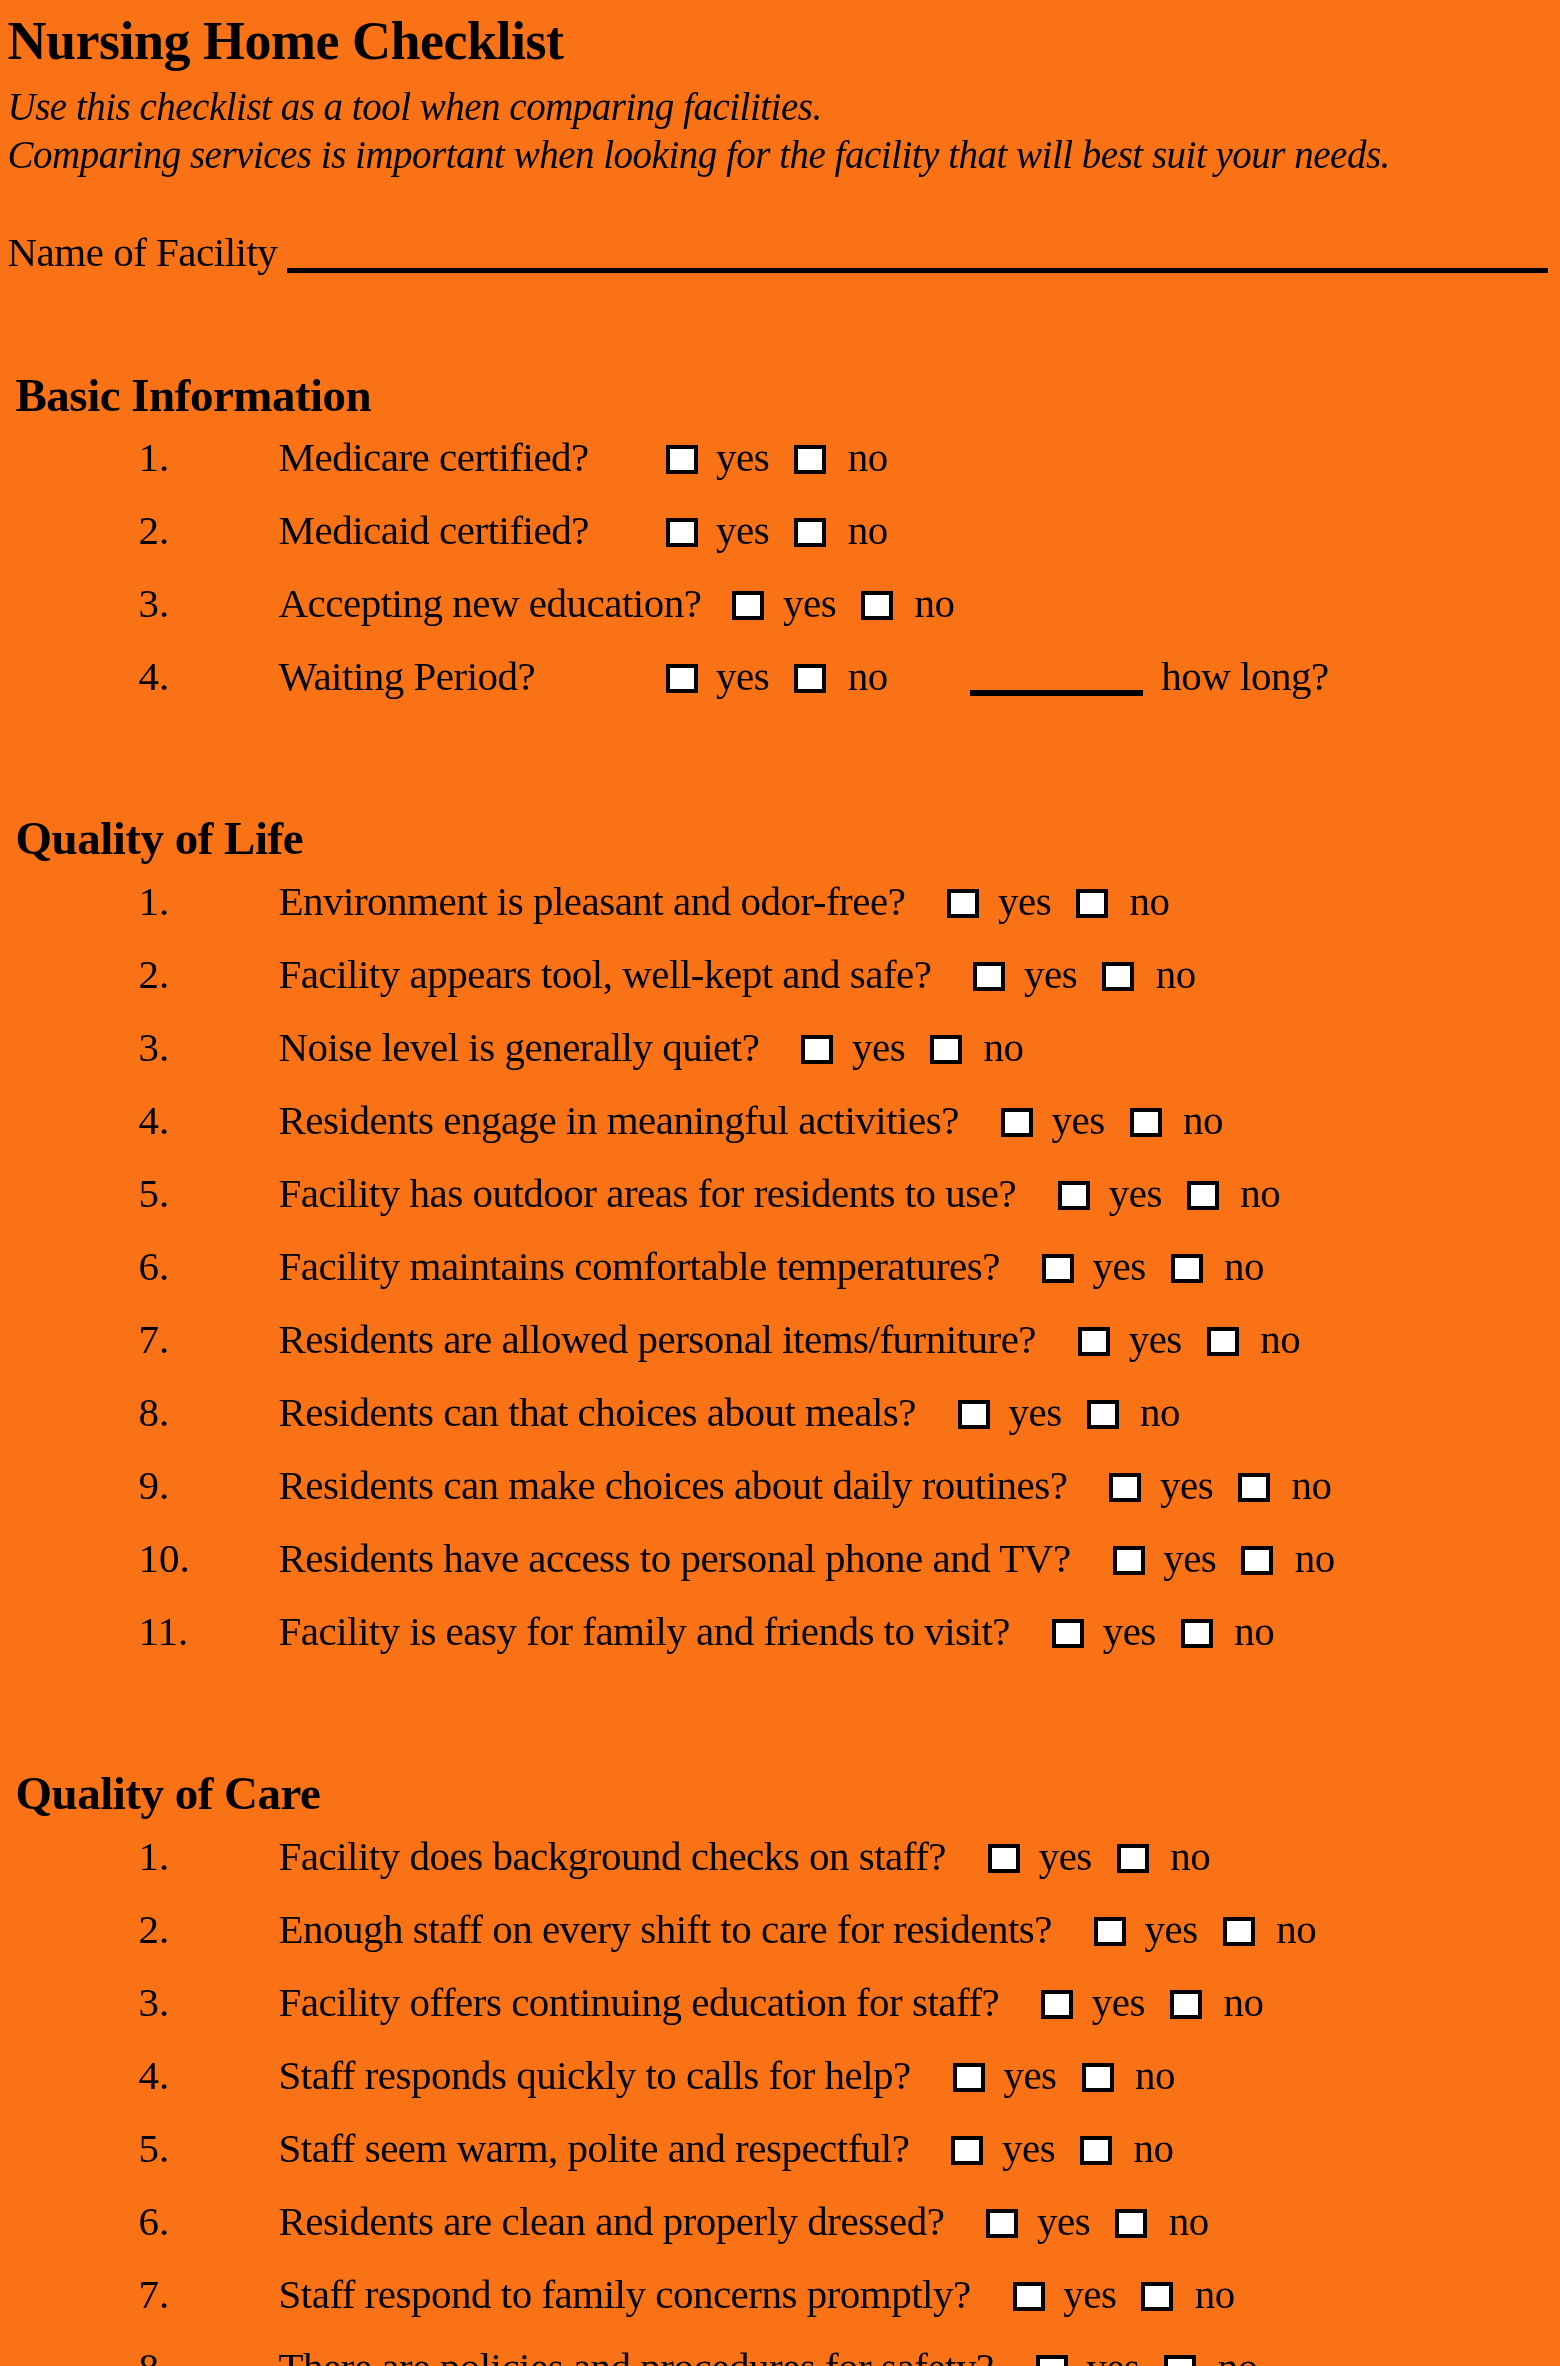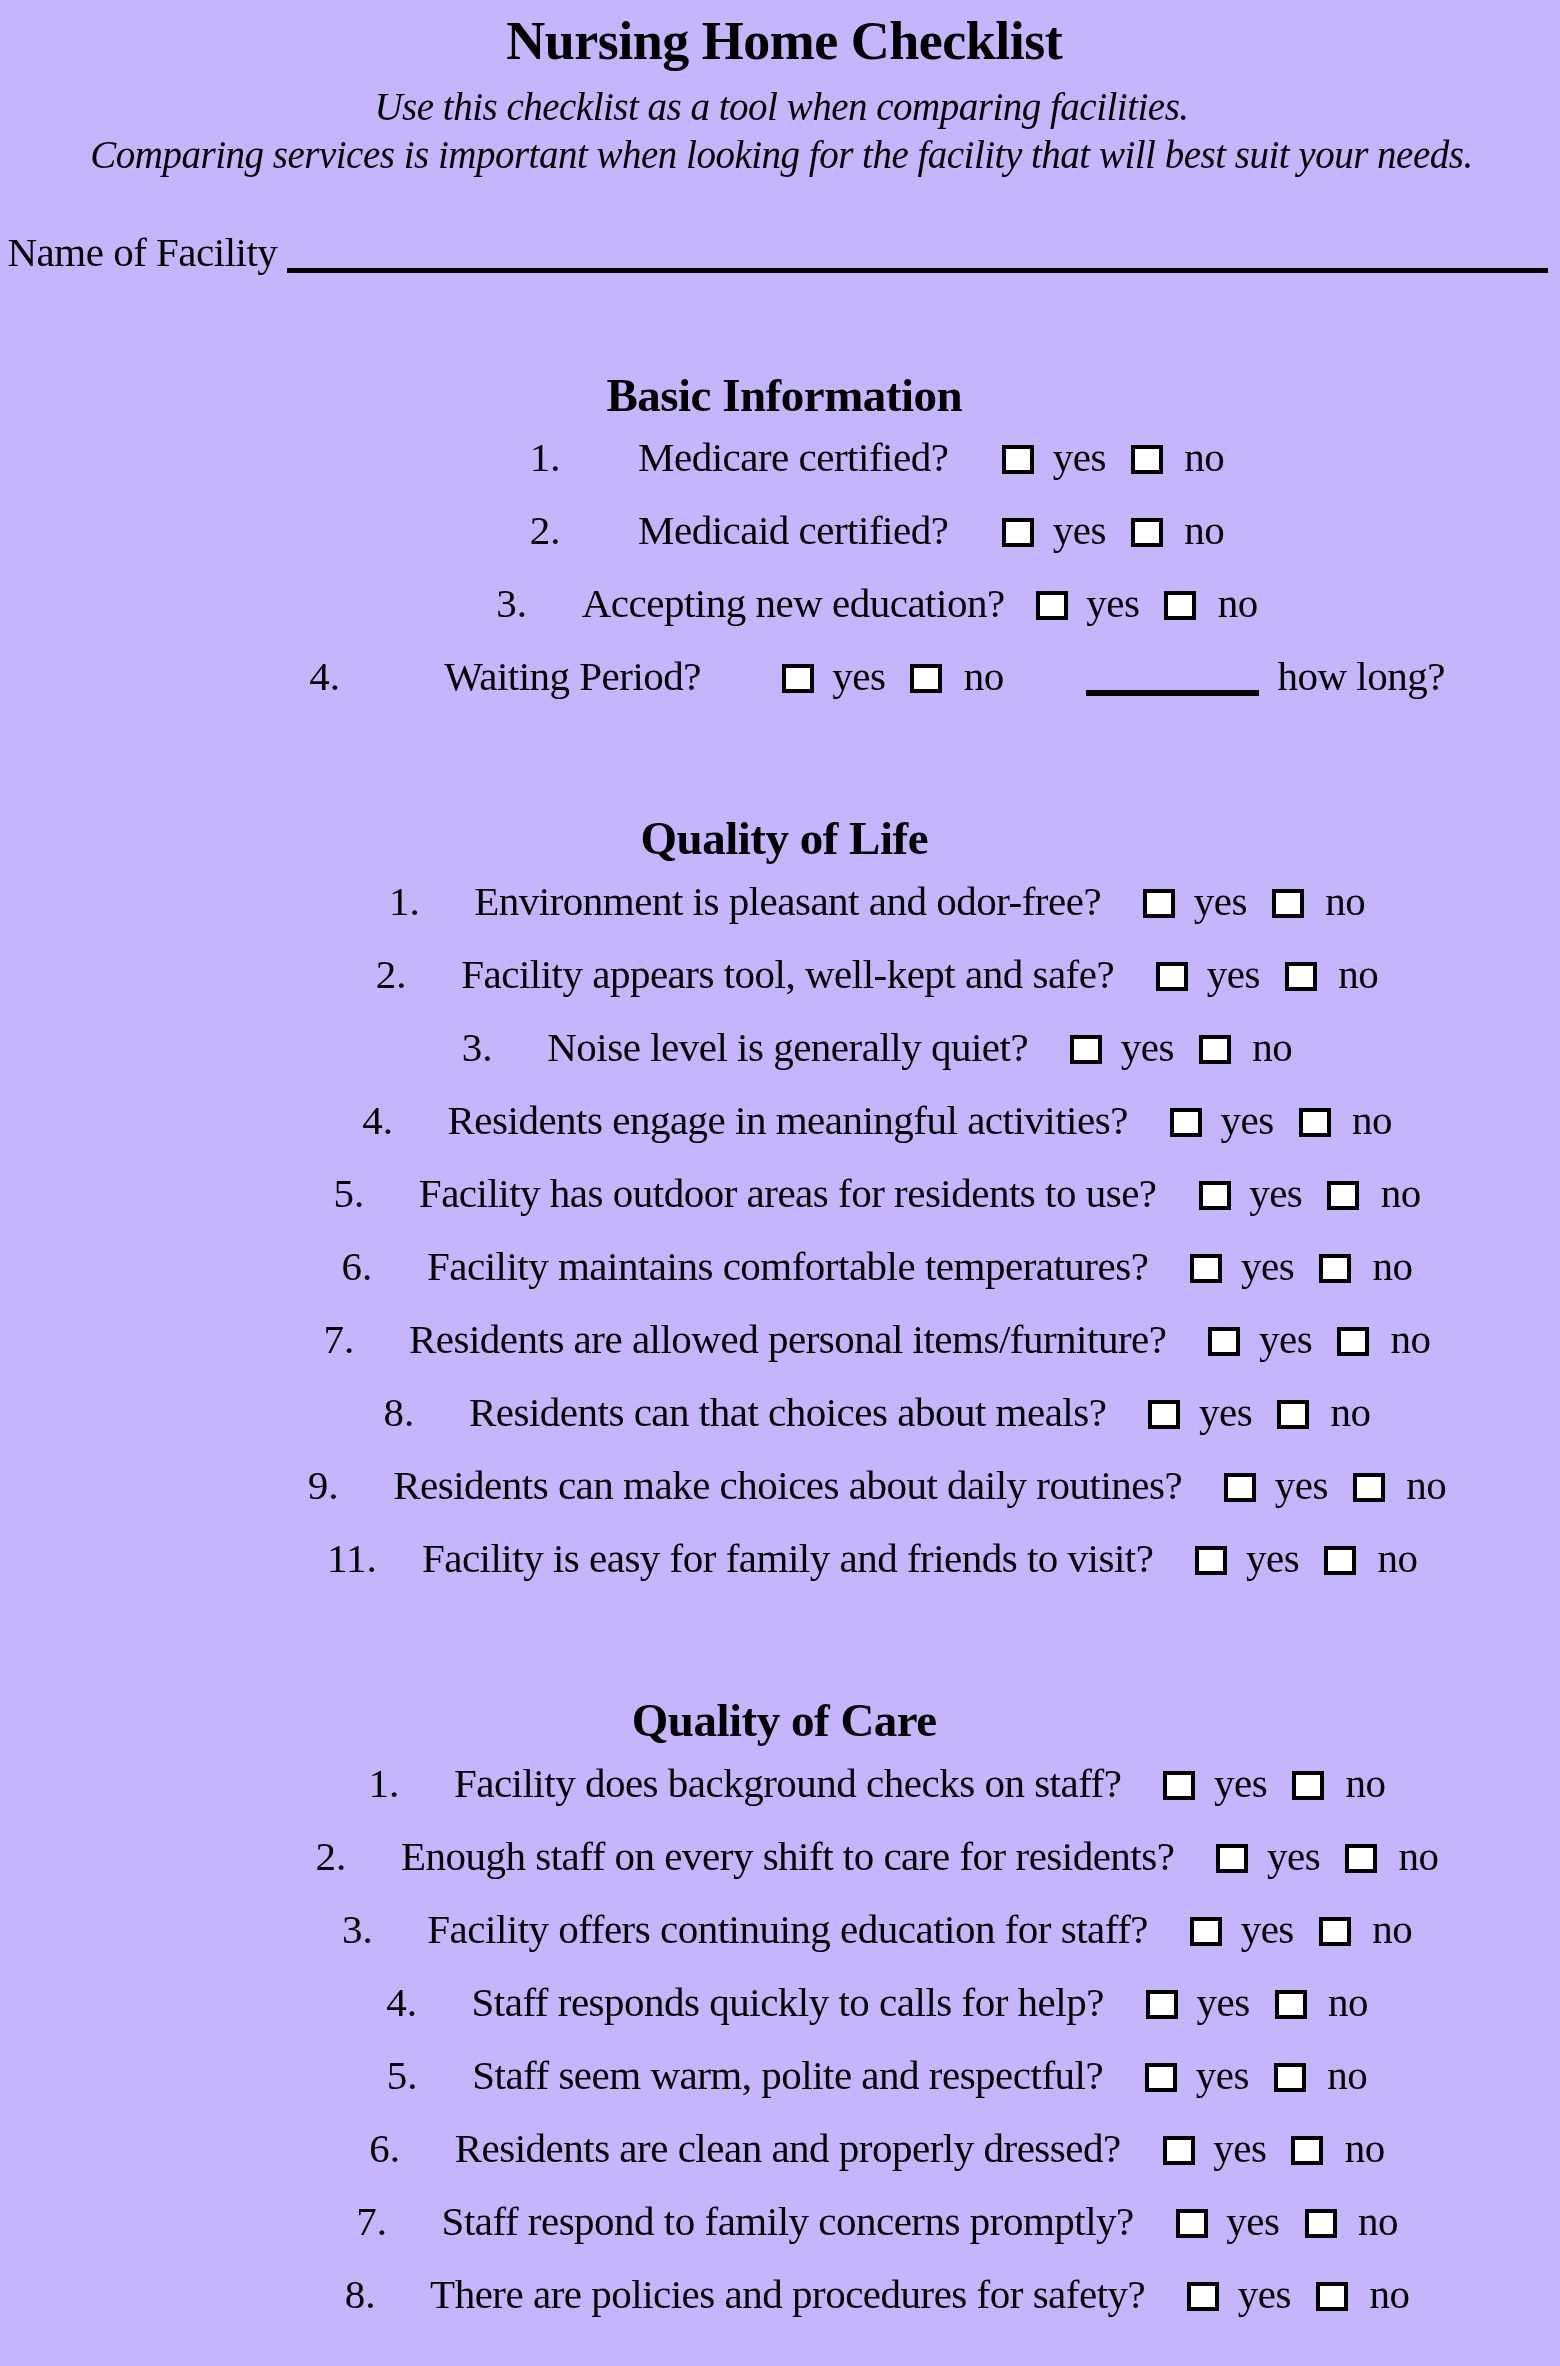--- a/index.html
+++ b/index.html
@@ -1,25 +1,24 @@
 <!DOCTYPE html>
 <html style="font-size:15px"><head>
 <meta charset="utf-8">
 <style>
   html,body { margin:0; padding:0; background:#e8e8e8; }
   .page {
     position:relative;
     width:1561px; height:2366px;
-    background:#c4b5fd;
+    background:#f97316;
     color:#000000;
     box-sizing:border-box;
     padding:5.6px 0 0 7.5px;
     overflow:hidden;
     font-family:"Liberation Serif","DejaVu Serif",serif;
-    text-align:center;
   }
   .title {
     font-size:54px; line-height:1.12; font-weight:bold;
     letter-spacing:-0.5px;
     margin:5.6px 0 0 0;
   }
   .subtitle {
     font-style:italic;
     font-size:39px; line-height:48px;
     letter-spacing:-0.5px;
@@ -150,20 +149,23 @@
       </div>
 
       <div class="row">
         <span class="num">8.</span><span class="q">Residents can that choices about meals?</span><span class="cbg"><span class="cb first"></span><span>yes</span><span class="cb second"></span><span>no</span></span>
       </div>
 
       <div class="row">
         <span class="num">9.</span><span class="q">Residents can make choices about daily routines?</span><span class="cbg"><span class="cb first"></span><span>yes</span><span class="cb second"></span><span>no</span></span>
       </div>
 
+      <div class="row">
+        <span class="num">10.</span><span class="q">Residents have access to personal phone and TV?</span><span class="cbg"><span class="cb first"></span><span>yes</span><span class="cb second"></span><span>no</span></span>
+      </div>
 
       <div class="row">
         <span class="num">11.</span><span class="q">Facility is easy for family and friends to visit?</span><span class="cbg"><span class="cb first"></span><span>yes</span><span class="cb second"></span><span>no</span></span>
       </div>
 
     </div>
   </div>
 
   <div class="section">
     <h2 class="sec-heading">Quality of Care</h2>

